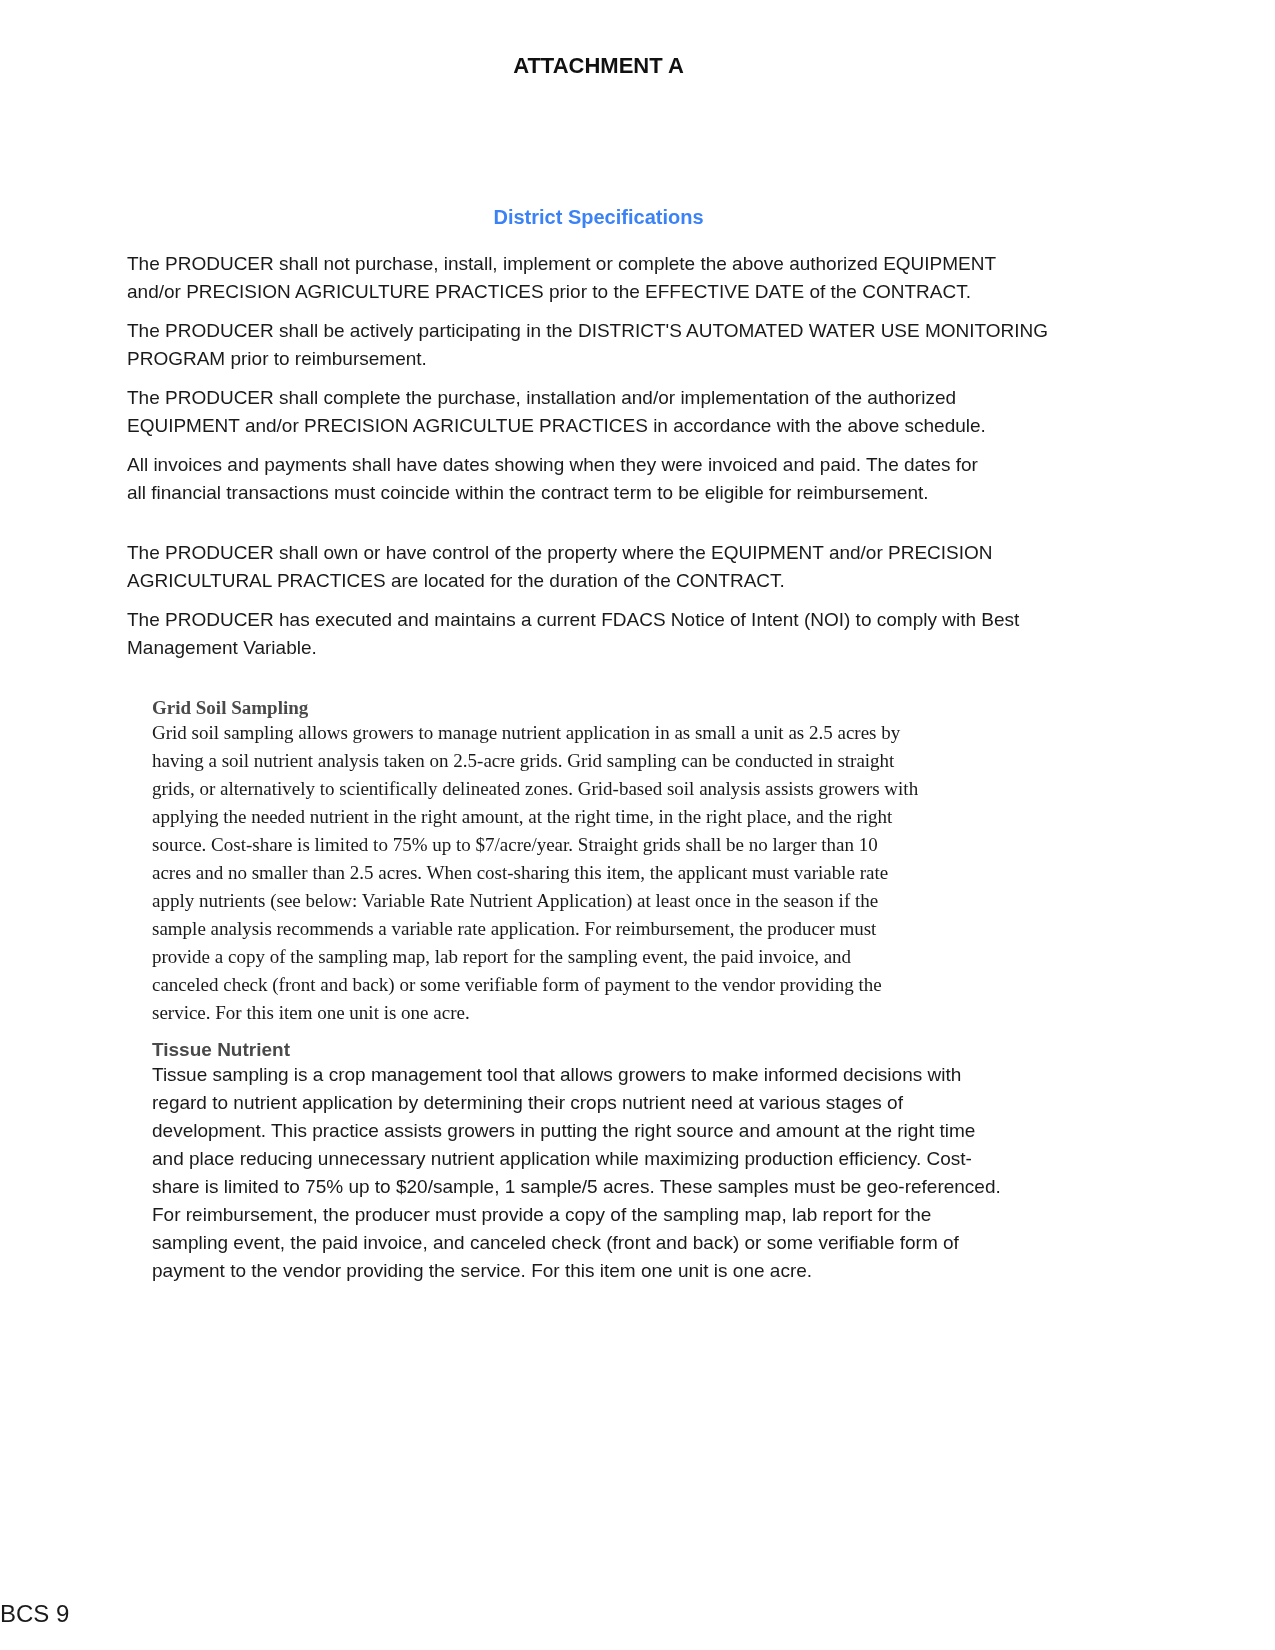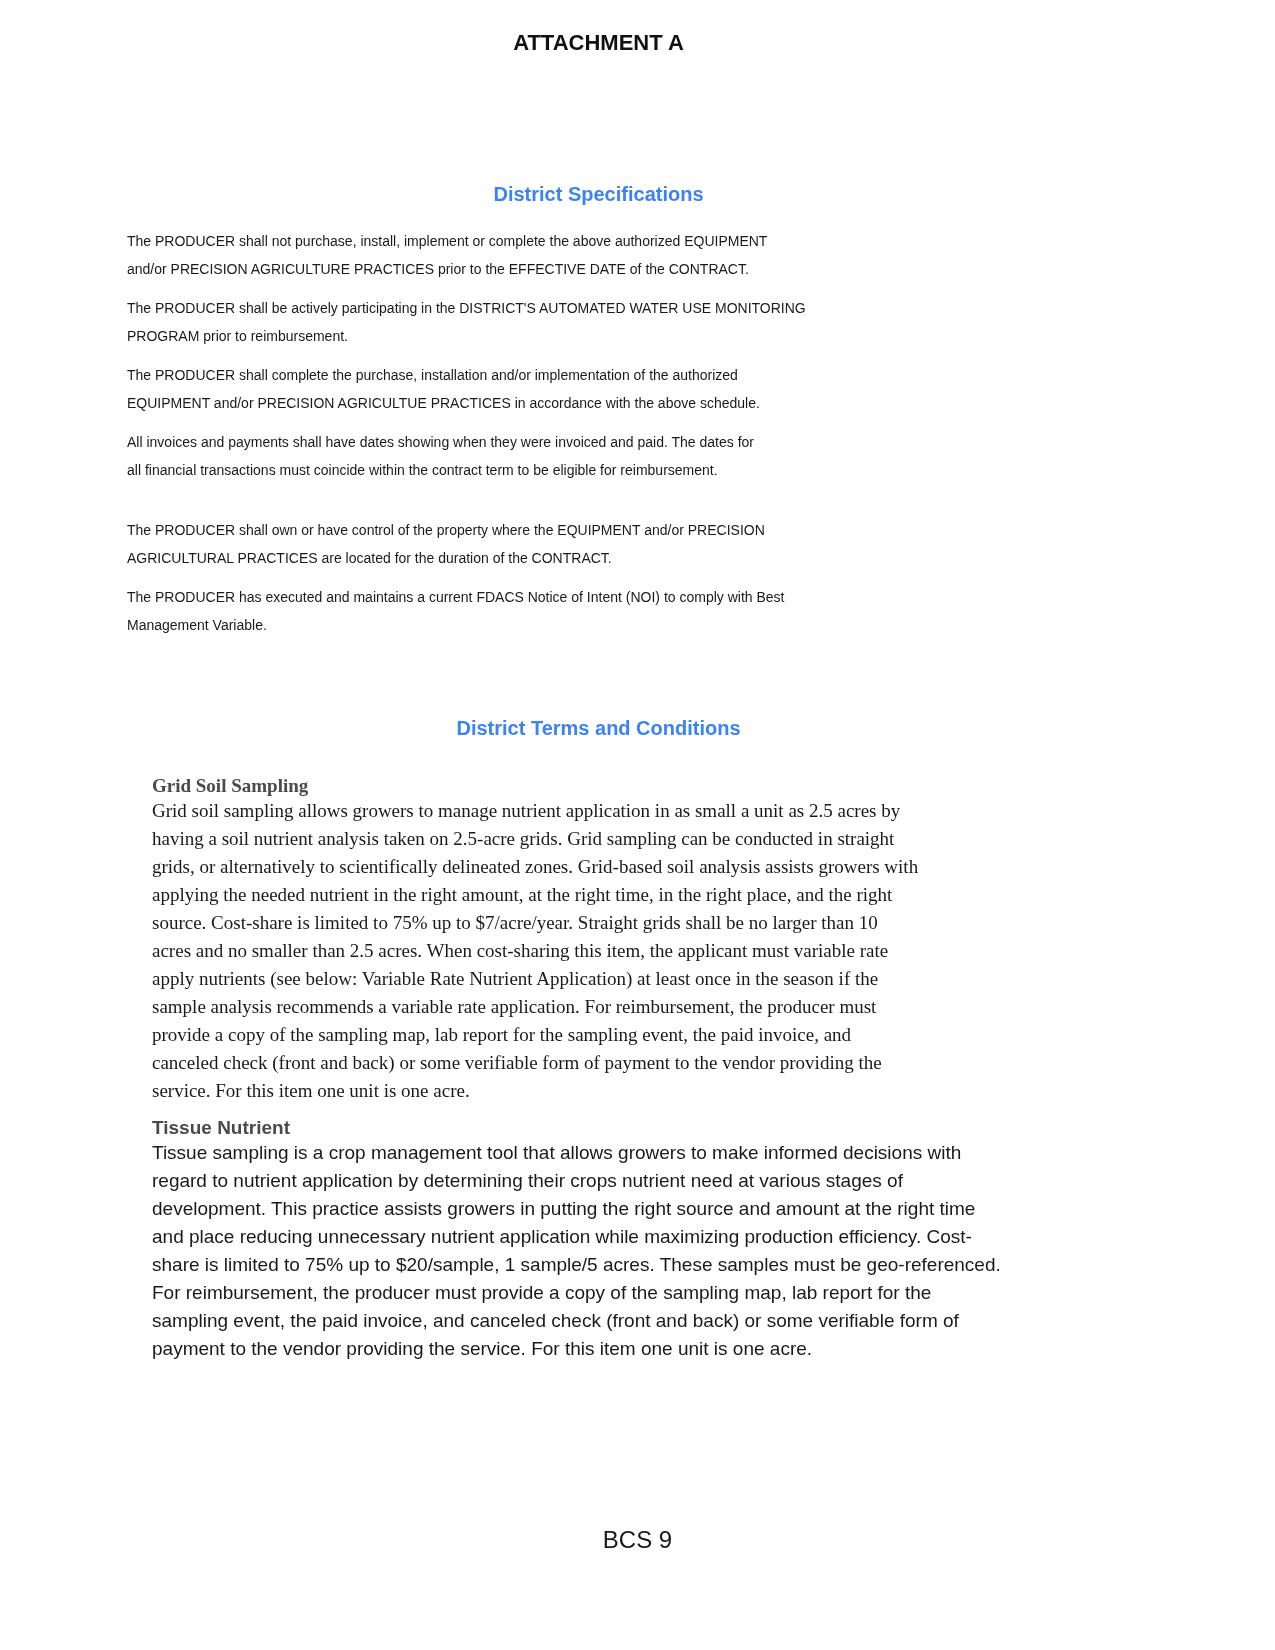--- a/index.html
+++ b/index.html
@@ -14,21 +14,21 @@
     margin: 0 auto;
     background: #ffffff;
     font-family: "Liberation Sans", sans-serif;
     color: #1a1a1a;
     overflow: hidden;
   }
   .content {
     box-sizing: border-box;
     width: 943px;
     margin-left: 127px;
-    padding-top: 30px;
+    padding-top: 53px;
   }
   .doc-title {
     margin: 0;
     text-align: center;
     font-size: 22px;
     font-weight: bold;
     line-height: 26px;
     color: #111111;
   }
   .center-heading {
@@ -36,21 +36,21 @@
     text-align: center;
     font-size: 20px;
     font-weight: bold;
     line-height: 24px;
     color: #3b82f6;
   }
   .spec-heading { margin-top: 126px; }
   .terms-heading { margin-top: 77px; }
   .para {
     margin: 0 0 11px 0;
-    font-size: 14px;
+    font-size: 19px;
     line-height: 28px;
     white-space: pre;
   }
   .para.first { margin-top: 21px; }
   .para.after-gap { margin-top: 32px; }
   .term-section {
     margin-left: 25px;
   }
   .term-section.grid { margin-top: 35px; font-family: Liberation Serif, serif; }
   .term-section.tissue { margin-top: 12px; }
@@ -62,24 +62,24 @@
     color: #4a4a4a;
   }
   .section-body {
     margin: 0 0 0 0;
     font-size: 19px;
     line-height: 28px;
     white-space: pre;
   }
   .footer {
     position: absolute;
-    top: 1526px;
+    top: 1600px;
     left: 0;
     width: 100%;
-    text-align: center;
+    text-align: left;
     font-size: 24px;
     line-height: 28px;
     color: #1a1a1a;
   }
 </style>
 </head>
 <body>
 
 <div class="page">
   <div class="content">
@@ -100,21 +100,20 @@
 
     <p class="para">All invoices and payments shall have dates showing when they were invoiced and paid. The dates for
 all financial transactions must coincide within the contract term to be eligible for reimbursement.</p>
 
     <p class="para after-gap">The PRODUCER shall own or have control of the property where the EQUIPMENT and/or PRECISION
 AGRICULTURAL PRACTICES are located for the duration of the CONTRACT.</p>
 
     <p class="para">The PRODUCER has executed and maintains a current FDACS Notice of Intent (NOI) to comply with Best
 Management Variable.</p>
 
-    <h2 class="center-heading terms-heading">District Terms and Conditions</h2>
 
     <section class="term-section grid">
       <h3 class="section-heading">Grid Soil Sampling</h3>
       <p class="section-body">Grid soil sampling allows growers to manage nutrient application in as small a unit as 2.5 acres by
 having a soil nutrient analysis taken on 2.5-acre grids. Grid sampling can be conducted in straight
 grids, or alternatively to scientifically delineated zones. Grid-based soil analysis assists growers with
 applying the needed nutrient in the right amount, at the right time, in the right place, and the right
 source. Cost-share is limited to 75% up to $7/acre/year. Straight grids shall be no larger than 10
 acres and no smaller than 2.5 acres. When cost-sharing this item, the applicant must variable rate
 apply nutrients (see below: Variable Rate Nutrient Application) at least once in the season if the

